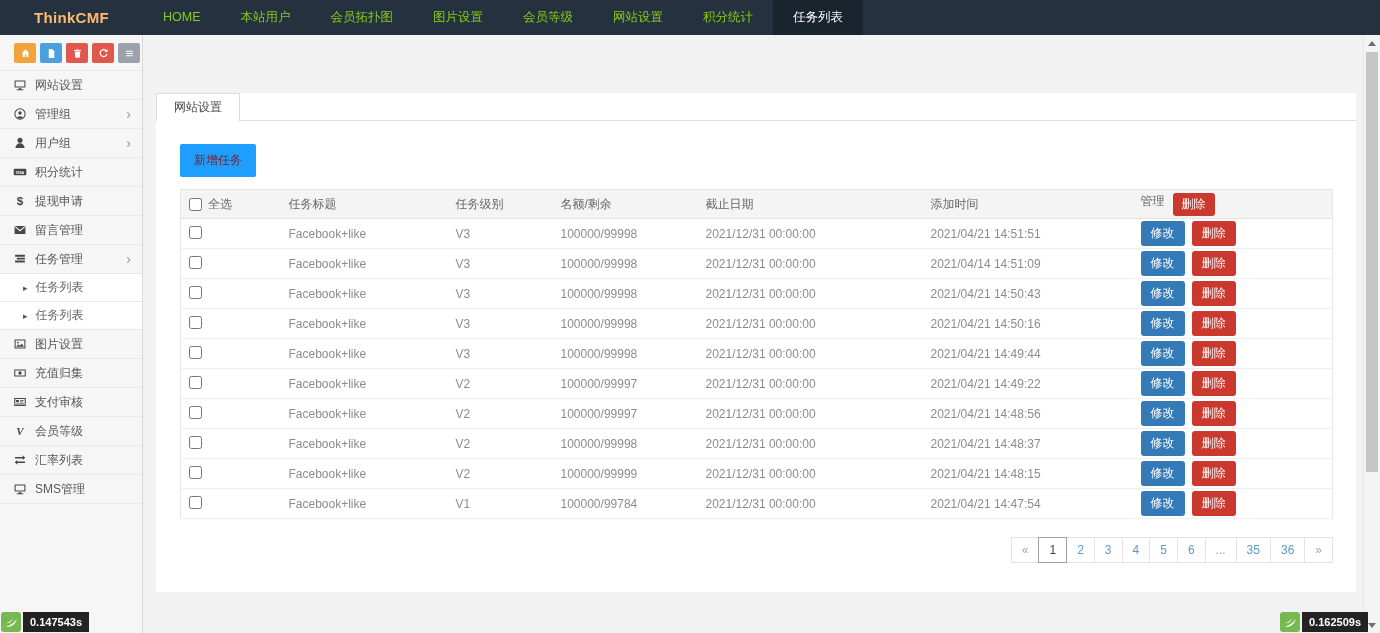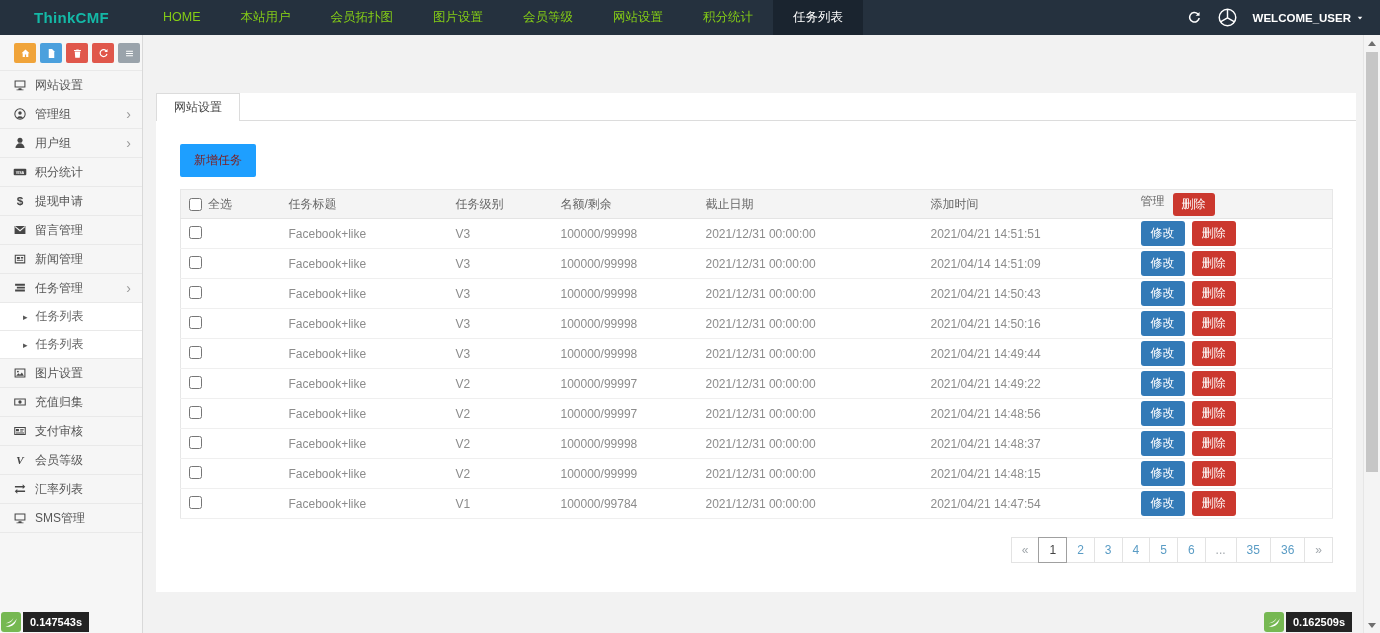--- a/index.html
+++ b/index.html
@@ -3,21 +3,21 @@
 <meta charset="utf-8">
 <style>
   * { margin:0; padding:0; box-sizing:border-box; }
   body { background:#e9e9e9; }
   .app {
     width:1380px; height:633px; position:relative; overflow:hidden;
     background:#f2f2f2; font-family:"Liberation Sans", sans-serif; font-size:12px;
   }
   
   .topbar { position:absolute; top:0; left:0; right:0; height:35px; background:#25313e; display:flex; align-items:stretch; z-index:50; }
-  .brand { width:143px; flex:0 0 143px; color:#14b8a6; font-size:15px; font-weight:bold; line-height:35px; text-align:center; letter-spacing:.3px; cursor:pointer; }
+  .brand { width:143px; flex:0 0 143px; color:#fdba74; font-size:15px; font-weight:bold; line-height:35px; text-align:center; letter-spacing:.3px; cursor:pointer; }
   .topnav { display:flex; align-items:stretch; }
   .nav-item { padding:0 20px; line-height:35px; color:#84cc16; font-size:12.5px; cursor:pointer; white-space:nowrap; text-decoration:none; }
   .nav-item.active { background:#1a242f; color:#fff; }
   .top-right { margin-left:auto; display:flex; align-items:center; gap:15px; padding-right:16px; color:#fff; }
   .top-icon { width:15px; height:15px; color:#fff; cursor:pointer; }
   .top-icon.avatar { width:21px; height:21px; }
   .user-menu { display:flex; align-items:center; gap:5px; color:#fff; font-size:11.5px; font-weight:bold; cursor:pointer; text-decoration:none; }
   .caret-ic { width:8px; height:8px; color:#fff; }
   [data-icon] svg { width:100%; height:100%; display:block; }
   
@@ -50,21 +50,21 @@
   .btn-del { background:#cb382e; }
   .btn.sm { padding:3px 9px; }
   td.actions .btn { margin-right:4px; }
   
   .pagination { display:flex; justify-content:flex-end; margin:18px 23px 0 0; }
   .page { min-width:14px; text-align:center; padding:5px 10px; border:1px solid #e3e3e3; margin-left:-1px; color:#5a9cc5; font-size:12px; background:#fff; cursor:pointer; text-decoration:none; position:relative; }
   .page.active { border-color:#a0a0a0; color:#444; z-index:2; }
   .page.muted { color:#a1a7ac; }
   
   .perf { position:absolute; bottom:1px; display:flex; align-items:center; height:20px; z-index:60; }
-  .perf.left { left:1px; } .perf.right { right:28px; }
+  .perf.left { left:1px; } .perf.right { right:12px; }
   .perf .logo { width:20px; height:20px; margin-right:2px; }
   .perf .time { background:#232323; color:#fff; font-weight:bold; font-size:11px; padding:0 7px; line-height:20px; }
   
   .scrollbar { position:absolute; top:35px; right:0; width:17px; bottom:0; background:#f4f4f4; border-left:1px solid #e6e6e6; z-index:40; }
   .sb-btn { position:absolute; left:0; width:16px; height:16px; display:flex; align-items:center; justify-content:center; cursor:pointer; }
   .sb-btn.up { top:0; } .sb-btn.down { bottom:0; }
   .tri-up { width:0; height:0; border-left:4px solid transparent; border-right:4px solid transparent; border-bottom:5px solid #6f6f6f; }
   .tri-down { width:0; height:0; border-left:4px solid transparent; border-right:4px solid transparent; border-top:5px solid #6f6f6f; }
   .sb-thumb { position:absolute; top:17px; left:2px; width:12px; height:420px; background:#c6c6c6; cursor:pointer; }
 </style>
@@ -78,41 +78,20 @@
     <nav class="topnav">
       <a class="nav-item">HOME</a>
         <a class="nav-item">本站用户</a>
         <a class="nav-item">会员拓扑图</a>
         <a class="nav-item">图片设置</a>
         <a class="nav-item">会员等级</a>
         <a class="nav-item">网站设置</a>
         <a class="nav-item">积分统计</a>
         <a class="nav-item active">任务列表</a>
     </nav>
-    <div class="top-right">
-      <span class="top-icon" data-icon="refresh">
-          <svg viewBox="0 0 16 16" fill="currentColor" xmlns="http://www.w3.org/2000/svg">
-            <path d="M13.4 2v4.2H9.2l1.7-1.7a4.3 4.3 0 1 0 1.3 4h1.6a5.9 5.9 0 1 1-1.8-5z"></path>
-          </svg>
-        </span>
-      <span class="top-icon avatar" data-icon="avatar">
-          <svg viewBox="0 0 16 16" fill="currentColor" xmlns="http://www.w3.org/2000/svg">
-            <circle cx="8" cy="8" r="6.3" fill="none" stroke="currentColor" stroke-width="1.1"></circle>
-            <path d="M8 1.7v6.5M8 8.2l5.4 3.2M8 8.2 2.6 11.4" fill="none" stroke="currentColor" stroke-width="1.1"></path>
-          </svg>
-        </span>
-      <a class="user-menu">
-        <span>WELCOME_USER</span>
-        <span class="caret-ic" data-icon="caret">
-            <svg viewBox="0 0 16 16" fill="currentColor" xmlns="http://www.w3.org/2000/svg">
-              <path d="M3.5 5.5h9L8 10.8z"></path>
-            </svg>
-          </span>
-      </a>
-    </div>
   </header>
 
   <aside class="sidebar">
     <div class="side-toolbar">
       <button class="tool-btn" style="background: rgb(240, 164, 58);">
           <span data-icon="home">
             <svg viewBox="0 0 16 16" fill="currentColor" xmlns="http://www.w3.org/2000/svg">
               <path d="M8 2.2 2.2 7.6h1.7V13h3.2V9.6h1.8V13h3.2V7.6h1.7z"></path>
             </svg>
           </span>
@@ -216,31 +195,20 @@
             <svg viewBox="0 0 16 16" fill="currentColor" xmlns="http://www.w3.org/2000/svg">
               <path d="M1.8 3.4h12.4v9.2H1.8z"></path>
               <path d="M2.4 4.1 8 8.8l5.6-4.7" fill="none" stroke="#f6f6f6" stroke-width="1.2"></path>
             </svg>
           </span>
 
           <span class="mi-label">留言管理</span>
 
         </li>
 
-        <li class="menu-item">
-          <span class="mi-icon" data-icon="newspaper">
-            <svg viewBox="0 0 16 16" fill="currentColor" xmlns="http://www.w3.org/2000/svg">
-              <path fill-rule="evenodd" d="M2 3h12v10H2zm1.2 1.2v7.6h9.6V4.2z"></path>
-              <path d="M4.4 5.6h3.4v2.8H4.4zm4.6.2h2.6v1H9zm0 1.6h2.6v1H9zM4.4 9.4h7.2v1H4.4z"></path>
-            </svg>
-          </span>
-
-          <span class="mi-label">新闻管理</span>
-
-        </li>
 
         <li class="menu-item arrow">
           <span class="mi-icon" data-icon="tasks">
             <svg viewBox="0 0 16 16" fill="currentColor" xmlns="http://www.w3.org/2000/svg">
               <path d="M2.4 3.2h11.2v2.2H2.4zm2 3.3h9.2v2.2H4.4zm-2 3.3h11.2V12H2.4z"></path>
             </svg>
           </span>
 
           <span class="mi-label">任务管理</span>
           <span class="mi-arrow">›</span>

